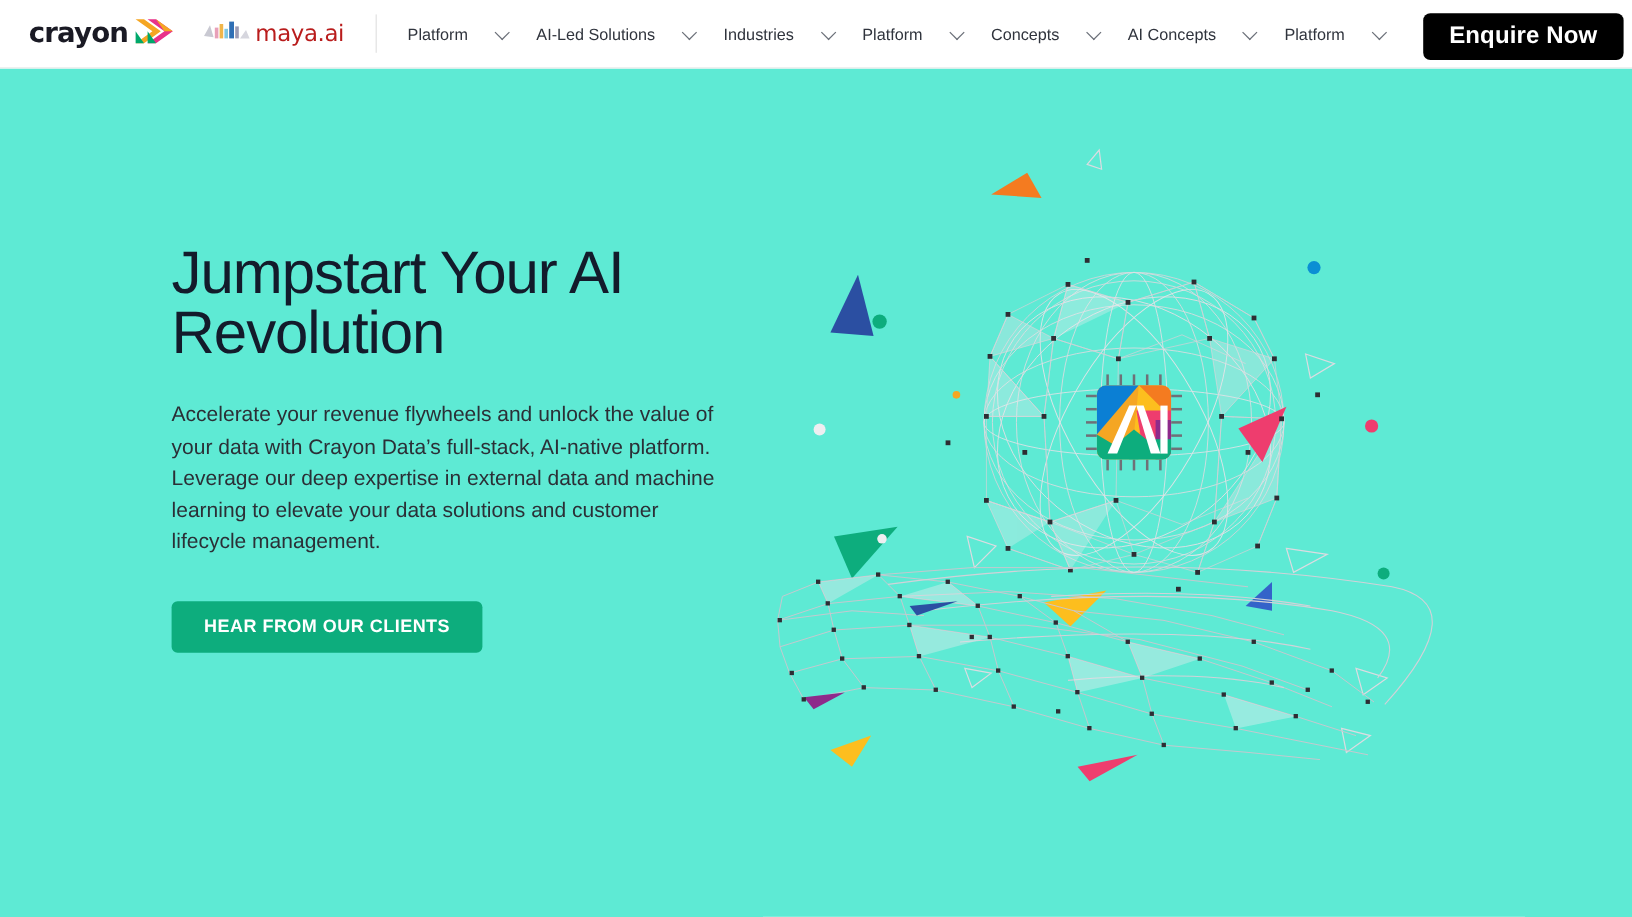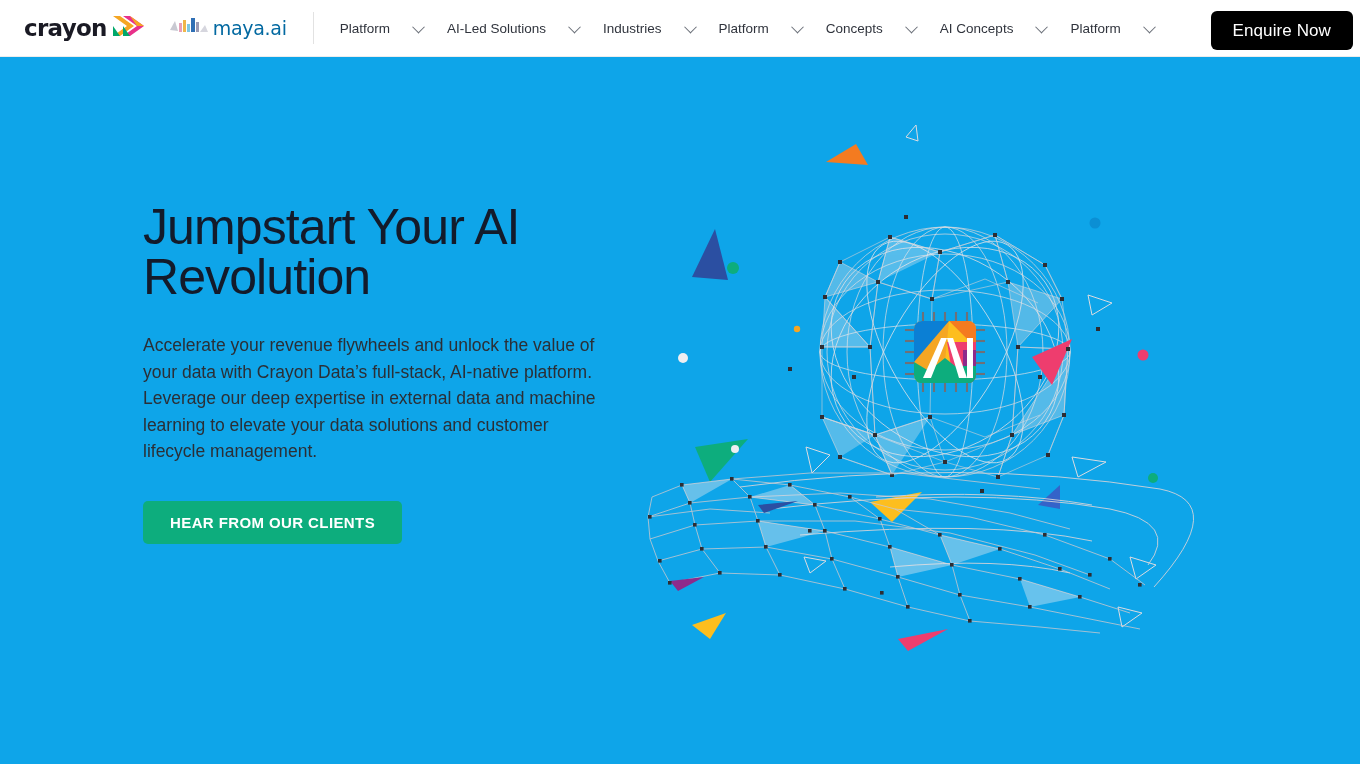--- a/index.html
+++ b/index.html
@@ -35,21 +35,21 @@
   .logo-crayon-chevron { margin-left: 4px; display: block; }
 
   .logo-maya {
     display: flex; align-items: center;
     margin-left: 24px; height: 26px;
   }
   .logo-maya-mark { display: block; }
   .logo-maya-word {
     font-family: "DejaVu Sans", sans-serif;
     font-size: 19px; font-weight: 400; letter-spacing: -0.3px;
-    color: #0369a1; line-height: 1; margin-left: 2px;
+    color: #b91c1c; line-height: 1; margin-left: 2px;
   }
 
   .nav-divider {
     width: 1px; height: 32px;
     background: #e2e2e2;
     margin: 0 26px 0 26px;
   }
 
   .nav { display: flex; align-items: center; gap: 24px; }
   .nav-item {
@@ -64,30 +64,30 @@
     border-bottom: 1.4px solid #6a6f78;
     transform: rotate(45deg) translate(-1px,-1px);
     display: inline-block; flex: none;
   }
 
   .cta-enquire {
     position: absolute; right: 7px; top: 11px;
     background: #000000; color: #ffffff;
     border: none; border-radius: 6px;
     font-family: "Liberation Sans", sans-serif;
-    font-size: 17px; font-weight: 400;
+    font-size: 20px; font-weight: 700;
     padding: 0 22px; height: 39px;
     cursor: pointer; letter-spacing: 0.1px;
   }
 
   
   .hero {
     position: absolute; top: 57px; left: 0;
     width: 1360px; height: 707px;
-    background: #0ea5e9;
+    background: #5eead4;
   }
   .hero-left {
     position: absolute; left: 143px; top: 145px;
     width: 470px;
   }
   .hero-title {
     font-family: "Liberation Sans", sans-serif;
     font-size: 50px; line-height: 1.0;
     font-weight: 500; letter-spacing: -0.9px;
     color: #131b2b;

